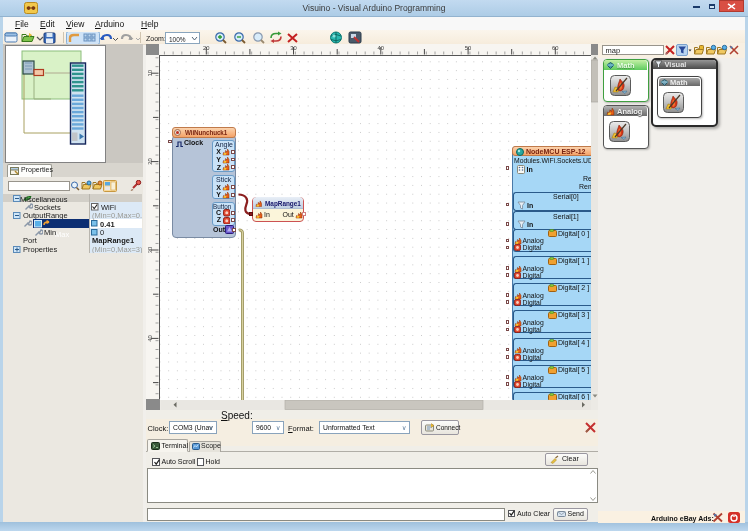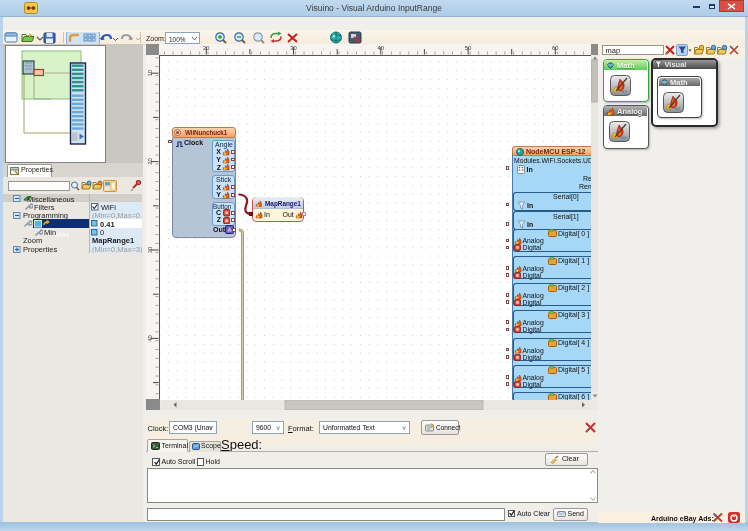--- a/index.html
+++ b/index.html
@@ -40,35 +40,42 @@
 #bpanel{left:146px;top:410px;width:452px;height:112px;background:#f0eee8;}
 #portrow{left:0px;top:9px;width:452px;height:27px;background:#f5eee1;}
 .cmb{height:13px;background:#fff;border:1px solid #89a3bc;box-sizing:border-box;font-size:6.8px;color:#111;padding:2px 0 0 3px;white-space:nowrap;overflow:hidden;}
 .cmb:after{content:"\2228";position:absolute;right:2.5px;top:2px;font-size:6.5px;color:#5a7a9a;font-weight:normal;}
 .btn{background:linear-gradient(#fcfcfa,#e8e5dd);border:1px solid #9a97a0;border-radius:2px;box-sizing:border-box;}
 .ckb{width:7.5px;height:7.5px;background:#fff;border:1px solid #55565a;box-sizing:border-box;}
 </style></head>
 <body>
 <div id="win">
  <div id="title" class="ab"></div>
- <div id="titletx" class="ab nw">Visuino - Visual Arduino InputRange</div>
+ <div id="titletx" class="ab nw">Visuino - Visual Arduino Programming</div>
  <svg class="ab" style="left:24px;top:2px" width="14" height="12">
    <rect x="0.5" y="0.5" width="13" height="11" rx="2" fill="#f2c84b" stroke="#b98a20"></rect>
    <path d="M2.5 6 C3.5 3.5,5.5 3.5,7 6 C8.5 8.5,10.5 8.5,11.5 6 C10.5 3.5,8.5 3.5,7 6 C5.5 8.5,3.5 8.5,2.5 6 Z" fill="#7a3a10"></path>
  </svg>
  <div class="ab" style="left:693px;top:6px;width:7px;height:2px;background:#1a3a6a"></div>
  <div class="ab" style="left:709px;top:4px;width:6px;height:5px;border:1px solid #1a3a6a;background:#cfe2f2;box-sizing:border-box"></div>
  <div class="ab" style="left:709px;top:4px;width:6px;height:2px;background:#1a3a6a"></div>
  <div class="ab" style="left:719px;top:0;width:25px;height:12px;background:#d94f43;border:1px solid #b03a30;box-sizing:border-box"></div>
  <svg class="ab" style="left:727px;top:3px" width="9" height="7">
       <path d="M1 0.8 L8 6 M8 0.8 L1 6" stroke="#fff" stroke-width="1.5"></path>
     </svg>
  <div id="bleft" class="ab"></div>
     <div id="bright" class="ab"></div>
     <div id="bbot" class="ab"></div>
+ <div id="menu" class="ab">
+   <span style="left:12px"><u>F</u>ile</span>
+      <span style="left:37px"><u>E</u>dit</span>
+   <span style="left:63px"><u>V</u>iew</span>
+      <span style="left:92px"><u>A</u>rduino</span>
+   <span style="left:138px"><u>H</u>elp</span>
+ </div>
  <div id="tbar" class="ab"></div>
 
  <svg class="ab" style="left:4px;top:32px" width="200" height="12">
 
    <rect x="1" y="1" width="12" height="9" rx="1.5" fill="#eaf2fb" stroke="#4a7ab0"></rect>
    <rect x="1" y="1" width="12" height="3" rx="1.5" fill="#9cc0e4" stroke="#4a7ab0"></rect>
 
    <path d="M18 9.5 L20 4.5 L30 4.5 L28 9.5 Z" fill="#7ec24a" stroke="#3a7a1a"></path>
    <path d="M18 9.5 L18 2.5 L22 2.5 L23 4 L28 4" fill="none" stroke="#3a7a1a"></path>
    <path d="M25 1 l3 2 l-3 2 z" fill="#e8b830"></path>
@@ -217,35 +224,35 @@
   <div class="ab" style="left:86px;top:8.4px;width:53px;height:50.6px;background:#dce9f6"></div>
   <div class="ab" style="left:86px;top:25.2px;width:53px;height:8.4px;background:#fff"></div>
   <div class="ab" style="left:86px;top:0;width:1px;height:59px;background:#b8b5ae"></div>
   <svg class="ab" style="left:10px;top:1px" width="8" height="7">
         <rect x="0.5" y="0.5" width="6.5" height="6" fill="#cfe6f8" stroke="#5a8ab8"></rect>
         <line x1="2" y1="3.5" x2="6" y2="3.5" stroke="#2a5a8a"></line>
       </svg>
   <svg class="ab" style="left:20px;top:0.5px" width="9" height="8">
         <path d="M1 5 Q3 1 8 1.5 Q6 6 1 5 Z" fill="#4aa84a" stroke="#1a6a1a"></path>
       </svg>
-  <div class="ab nw" style="left:24px;top:0.6px">Miscellaneous</div>
+  <div class="ab nw" style="left:17px;top:0.6px">Miscellaneous</div>
   <svg class="ab" style="left:21px;top:9.4px" width="9" height="8">
         <path d="M1.5 6.5 L5 3 M5 3 a2 2 0 1 0 2 -2 l-1 2 z" stroke="#8a97a8" stroke-width="1.4" fill="none"></path>
       </svg>
-  <div class="ab nw" style="left:31px;top:9px">Filters</div>
+  <div class="ab nw" style="left:31px;top:9px">Sockets</div>
   <svg class="ab" style="left:88px;top:9.2px" width="8" height="8">
         <rect x="0.5" y="0.5" width="6.5" height="6.5" fill="#fff" stroke="#666"></rect>
         <path d="M1.5 3.5 l1.7 2 l3 -4" stroke="#222" fill="none" stroke-width="1.1"></path>
       </svg>
   <div class="ab nw" style="left:98px;top:9px">WiFi</div>
   <svg class="ab" style="left:10px;top:18.2px" width="8" height="7">
         <rect x="0.5" y="0.5" width="6.5" height="6" fill="#cfe6f8" stroke="#5a8ab8"></rect>
         <line x1="2" y1="3.5" x2="6" y2="3.5" stroke="#2a5a8a"></line>
       </svg>
-  <div class="ab nw" style="left:20px;top:17.4px">Programming</div>
+  <div class="ab nw" style="left:20px;top:17.4px">OutputRange</div>
   <div class="ab nw" style="left:89px;top:17.4px;color:#9a9a94">(Min=0,Max=0.88...</div>
   <svg class="ab" style="left:20px;top:26.2px" width="9" height="8">
         <path d="M1.5 6.5 L5 3 M5 3 a2 2 0 1 0 2 -2 l-1 2 z" stroke="#8a97a8" stroke-width="1.4" fill="none"></path>
       </svg>
   <div class="ab" style="left:30px;top:25.2px;width:56px;height:8.4px;background:#0c2e72"></div>
   <svg class="ab" style="left:31px;top:25.8px" width="18" height="8">
         <rect x="0.5" y="0.5" width="7" height="6.5" fill="#58b0e8" stroke="#d0e8f8"></rect>
         <path d="M10 5 Q10 1.5 15 2 M15 2 l-2.5 -1.2 M15 2 l-2.5 1.2" stroke="#f0a030" stroke-width="1.6" fill="none"></path>
       </svg>
   <div class="ab nw" style="left:52px;top:36px;color:#fff">Max</div>
@@ -254,21 +261,21 @@
       </svg>
   <div class="ab nw" style="left:97px;top:25.6px;font-weight:bold">0.41</div>
   <svg class="ab" style="left:31px;top:34.6px" width="9" height="8">
         <path d="M1.5 6.5 L5 3 M5 3 a2 2 0 1 0 2 -2 l-1 2 z" stroke="#8a97a8" stroke-width="1.4" fill="none"></path>
       </svg>
   <div class="ab nw" style="left:41px;top:34px">Min</div>
   <svg class="ab" style="left:88px;top:34.8px" width="7" height="7">
         <rect x="0.5" y="0.5" width="5.5" height="5.5" fill="#7ac0ea" stroke="#2a6a9a"></rect>
       </svg>
   <div class="ab nw" style="left:97px;top:34px">0</div>
-  <div class="ab nw" style="left:20px;top:42.4px">Zoom</div>
+  <div class="ab nw" style="left:20px;top:42.4px">Port</div>
   <div class="ab nw" style="left:89px;top:42.4px;font-weight:bold">MapRange1</div>
   <svg class="ab" style="left:10px;top:51.6px" width="8" height="7">
         <rect x="0.5" y="0.5" width="6.5" height="6" fill="#cfe6f8" stroke="#5a8ab8"></rect>
         <line x1="2" y1="3.5" x2="6" y2="3.5" stroke="#2a5a8a"></line>
         <line x1="4" y1="1.5" x2="4" y2="5.5" stroke="#2a5a8a"></line>
       </svg>
   <div class="ab nw" style="left:20px;top:50.8px">Properties</div>
   <div class="ab nw" style="left:89px;top:50.8px;color:#9a9a94">(Min=0,Max=3)</div>
  </div>
  <div id="corner" class="ab"></div>
@@ -687,21 +694,21 @@
       <path d="M10 7 C11 9 12.5 10 12 12.5 C11.6 14 10.8 15 10 15 C9 13 9.2 10 10 7 Z" fill="#f07030"></path>
       <path d="M17 3 L6 16" stroke="#4a3a2a" stroke-width="1.2"></path>
       <path d="M12 16.5 L17 16 L15 18.5 Z" fill="#88b8d8" stroke="#3a6a8a" stroke-width="0.5"></path>
     </svg>
  <div id="bpanel" class="ab">
       <div id="portrow" class="ab"></div>
     </div>
 
  <div class="ab nw" style="left:147.5px;top:423.5px;font-size:7.5px;color:#111">Clock:</div>
  <div class="ab cmb" style="left:169px;top:421px;width:48px">COM3 (Unav</div>
- <div class="ab nw" style="left:221px;top:437px;font-size:13px;color:#111"><u>S</u>peed:</div>
+ <div class="ab nw" style="left:221px;top:410px;font-size:10px;color:#111"><u>S</u>peed:</div>
  <div class="ab cmb" style="left:252px;top:421px;width:32px">9600</div>
  <div class="ab nw" style="left:288px;top:423.5px;font-size:7.5px;color:#111"><u>F</u>ormat:</div>
  <div class="ab cmb" style="left:319px;top:421px;width:91px">Unformatted Text</div>
  <div class="ab btn" style="left:421px;top:420px;width:38px;height:15px"></div>
  <svg class="ab" style="left:425px;top:423px" width="10" height="9">
       <rect x="0.5" y="2" width="8" height="6" rx="1" fill="#e8e4da" stroke="#8a8a7a"></rect>
       <path d="M2 4 l5 0 M2 6 l3 0" stroke="#6a90b8" stroke-width="0.9"></path>
       <path d="M6 0.5 l3 2 l-3 2" fill="#e8b830" stroke="#a07820" stroke-width="0.5"></path>
     </svg>
  <div class="ab nw" style="left:436px;top:424px;font-size:6.5px;color:#111">Connect</div>

